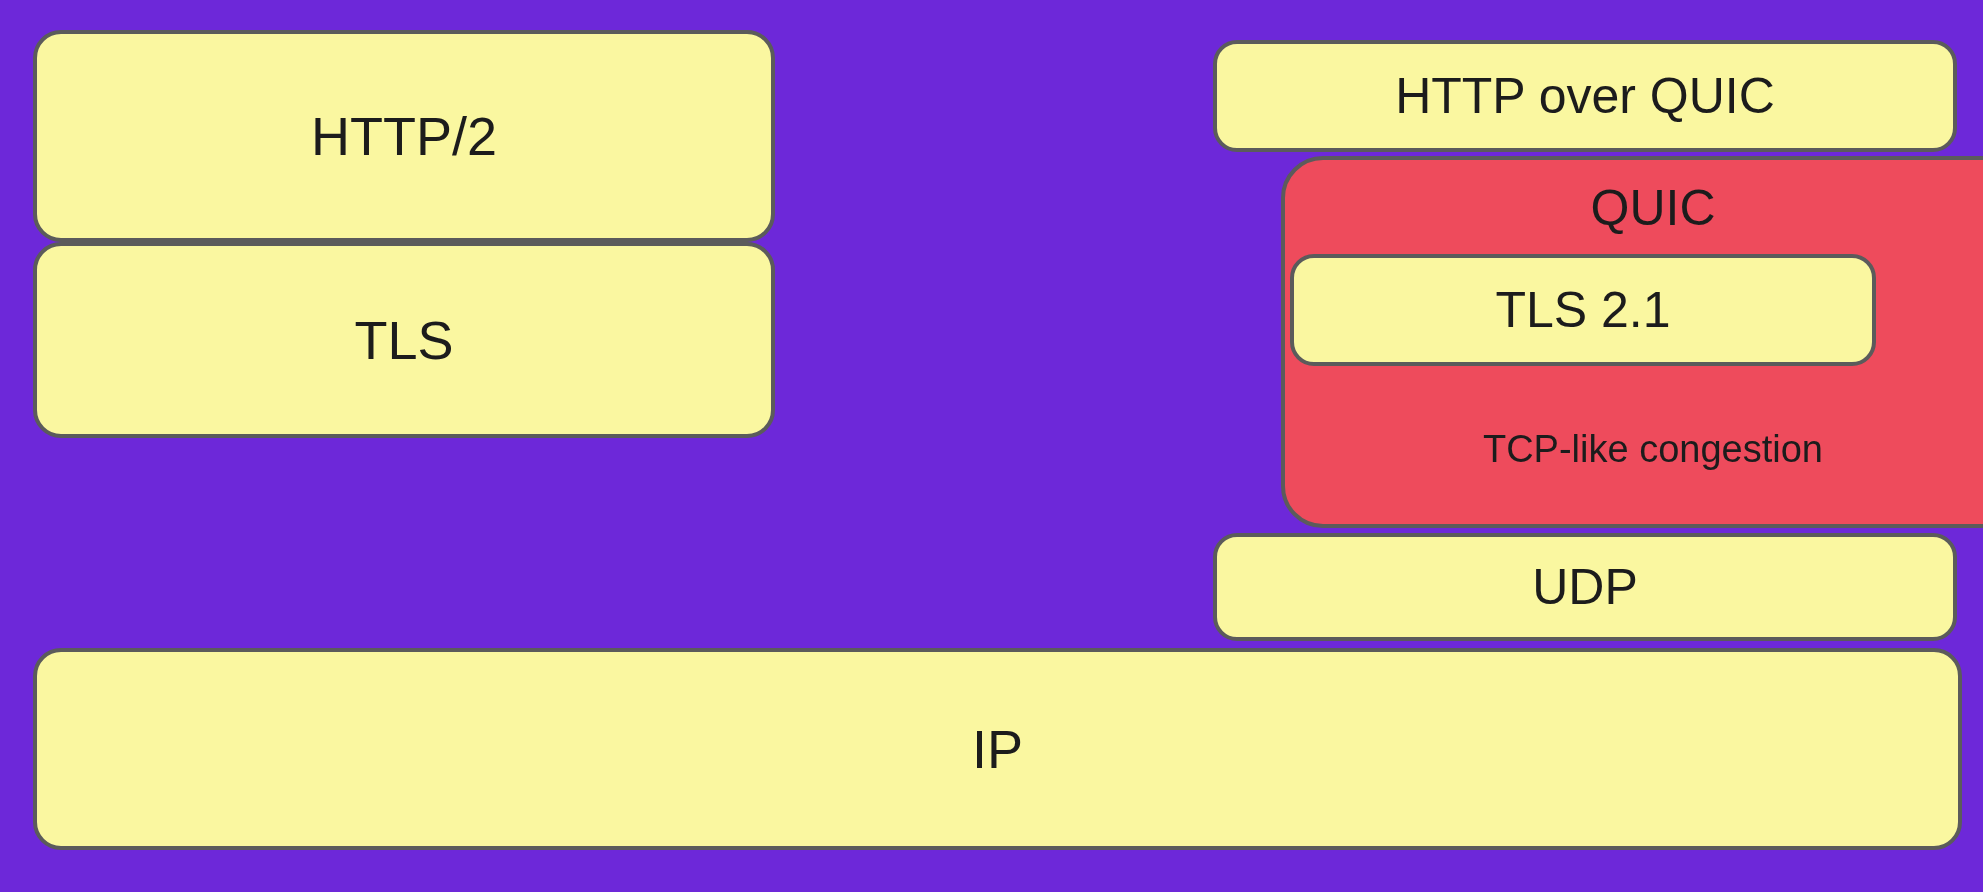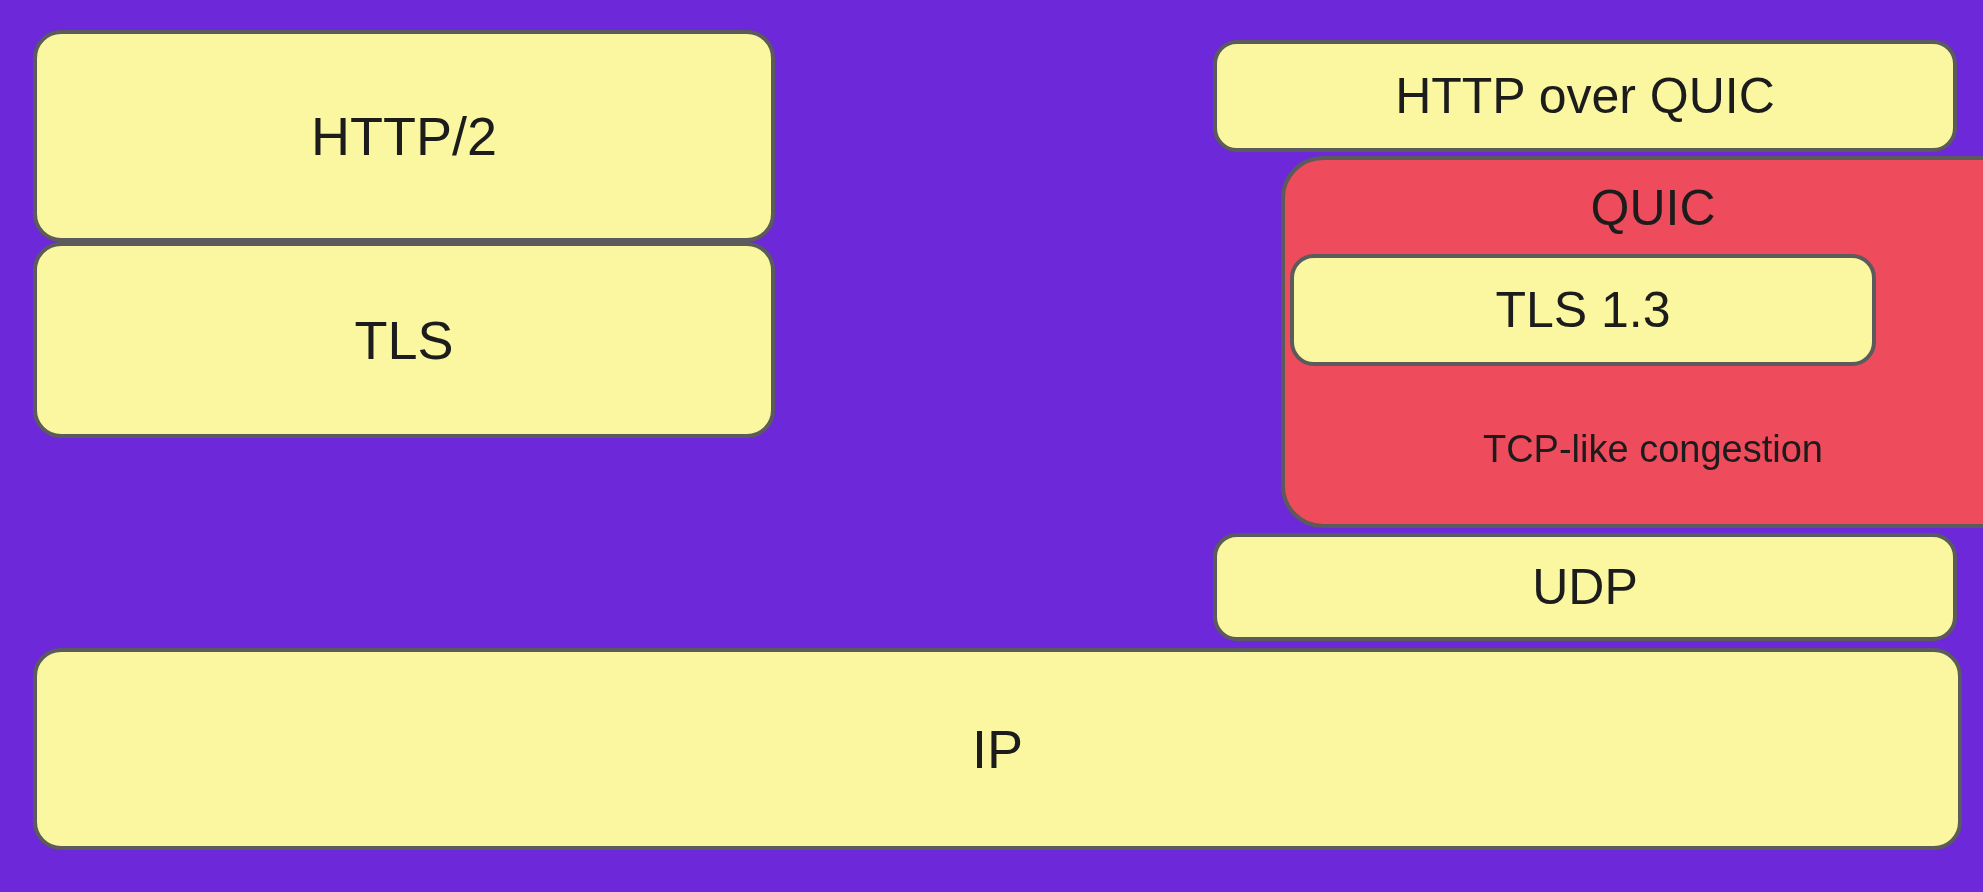--- a/index.html
+++ b/index.html
@@ -78,21 +78,21 @@
     <span>TLS</span>
   </div>
 
   <div class="box label-md" id="box-httpquic">
     <span>HTTP over QUIC</span>
   </div>
 
   <div class="box" id="box-quic">
     <div id="quic-title" class="label-md">QUIC</div>
     <div class="box label-md" id="box-tls13">
-      <span>TLS 1.3</span>
+      <span>TLS 2.1</span>
     </div>
     <div id="congestion">
       <div>TCP-like congestion</div>
     </div>
   </div>
 
   <div class="box label-lg" id="box-ip">
     <span>IP</span>
   </div>
 

